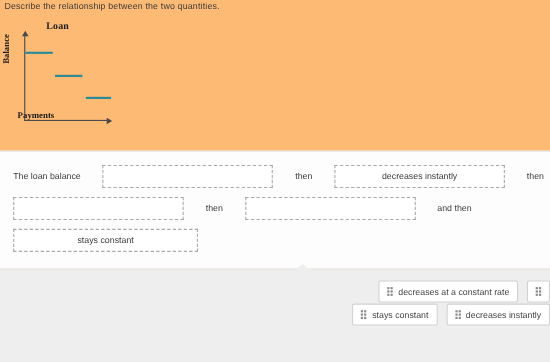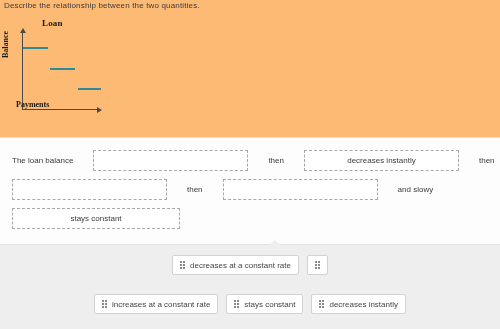--- a/index.html
+++ b/index.html
@@ -154,23 +154,23 @@
     border-right: 7px solid transparent;
     border-bottom: 6px solid #eeeeee;
   }
   .bank-rows {
     position: absolute;
     left: 0; top: 10px;
     width: 500px;
   }
   .bank-row {
     display: flex;
-    justify-content: center;
+    justify-content: flex-end;
     gap: 8px;
-    margin-bottom: 19px;
+    margin-bottom: 1px;
   }
   .chip {
     display: flex;
     align-items: center;
     gap: 5px;
     background: #ffffff;
     border: 1px solid #d2d2d2;
     border-radius: 2px;
     height: 20px;
     padding: 0 7px;
@@ -224,21 +224,21 @@
       <div class="dropzone dz-w1"></div>
       <span class="stext">then</span>
       <div class="dropzone dz-w2">decreases instantly</div>
       <span class="stext">then</span>
     </div>
 
     <div class="srow r2">
       <div class="dropzone dz-w3"></div>
       <span class="stext">then</span>
       <div class="dropzone dz-w4"></div>
-      <span class="stext">and slowy</span>
+      <span class="stext">and then</span>
     </div>
 
     <div class="srow r3">
       <div class="dropzone dz-w5">stays constant</div>
     </div>
 
   </div>
 
   <div class="bank">
     <div class="bank-caret"></div>
@@ -269,31 +269,20 @@
         <div class="bank-row">
           <div class="chip">
             <span class="grip">
               <i></i>
               <i></i>
               <i></i>
               <i></i>
               <i></i>
               <i></i>
             </span>
-            <span>increases at a constant rate</span>
-          </div>
-          <div class="chip">
-            <span class="grip">
-              <i></i>
-              <i></i>
-              <i></i>
-              <i></i>
-              <i></i>
-              <i></i>
-            </span>
             <span>stays constant</span>
           </div>
           <div class="chip">
             <span class="grip">
               <i></i>
               <i></i>
               <i></i>
               <i></i>
               <i></i>
               <i></i>

